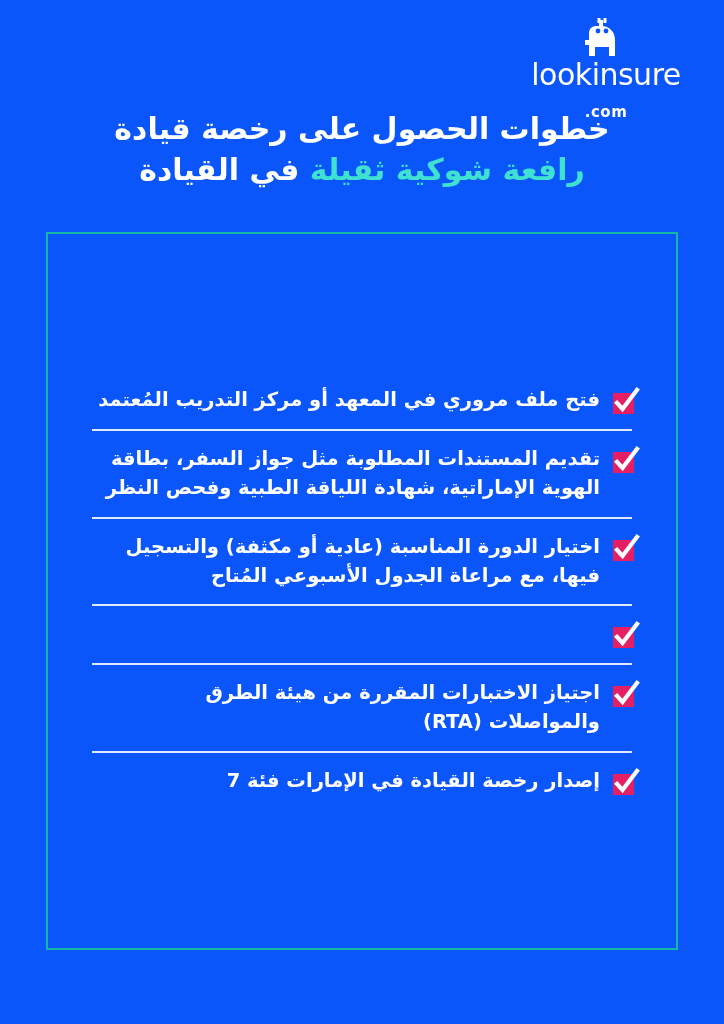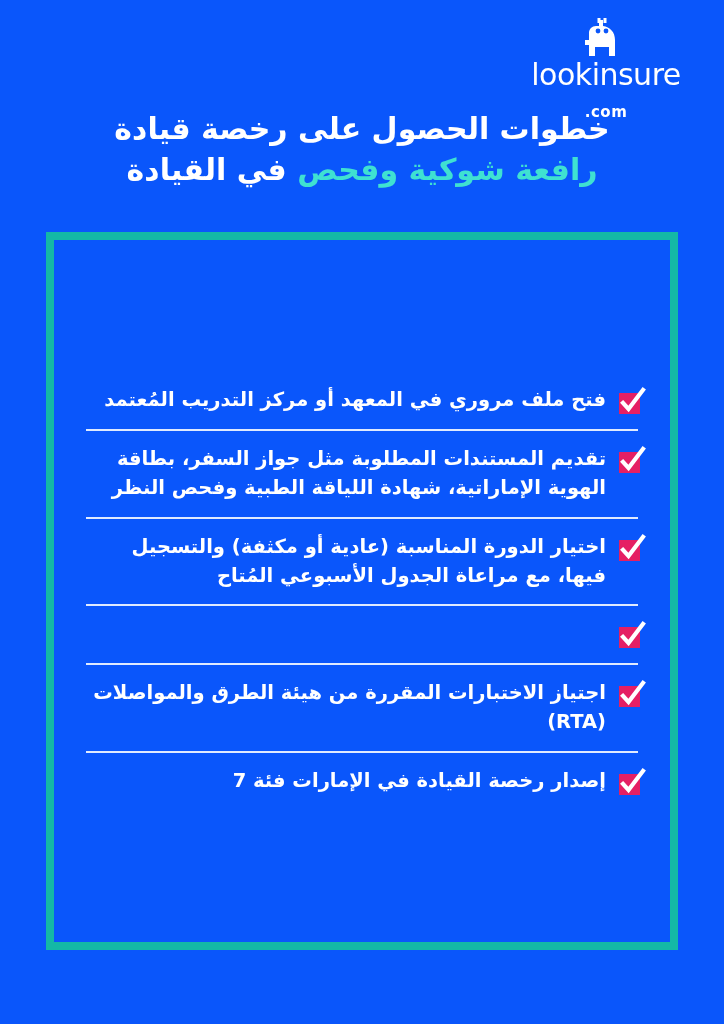--- a/index.html
+++ b/index.html
@@ -76,25 +76,25 @@
 
   .title-accent { color: #3fe1d1; }
 
   
   .steps-box {
     position: absolute;
     top: 232px;
     left: 46px;
     right: 46px;
     bottom: 74px;
-    border: 8px solid #14b8a6;
+    border: 2px solid #14b8a6;
     display: flex;
     flex-direction: column;
     justify-content: center;
-    padding: 6px 4px;
+    padding: 6px 16px;
   }
 
   .step-row {
     display: flex;
     flex-direction: row;
     align-items: flex-start;
     justify-content: flex-start;
     padding: 14px 22px 14px 26px;
     gap: 12px;
   }
@@ -136,21 +136,21 @@
     <circle cx="23" cy="13" r="2.4" fill="#0a56fb"></circle>
     <rect x="14.5" y="0" width="3" height="5" fill="#ffffff"></rect>
     <rect x="20.5" y="0" width="3" height="5" fill="#ffffff"></rect>
   </svg>
   <div class="logo-word">lookinsure</div>
   <div class="logo-dotcom">.com</div>
 </div>
 
 <div class="title-wrap">
   <div class="title-line">خطوات الحصول على رخصة قيادة</div>
-  <div class="title-line"><span class="title-accent">رافعة شوكية وفحص</span> <span>في القيادة</span></div>
+  <div class="title-line"><span class="title-accent">رافعة شوكية ثقيلة</span> <span>في القيادة</span></div>
 </div>
 
 <div class="steps-box">
 
   <div class="step-row">
     <span class="checkbox">
       <svg width="26" height="26" viewBox="0 0 26 26" aria-hidden="true">
         <rect x="1" y="4" width="21" height="21" fill="#e51f64"></rect>
         <path d="M5 14 L10.5 20 L25 1" stroke="#ffffff" stroke-width="4.2" fill="none" stroke-linecap="square"></path>
       </svg>

